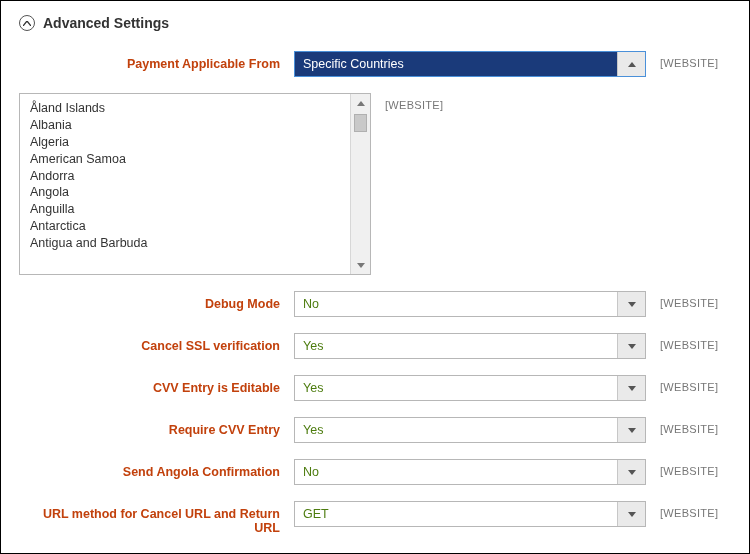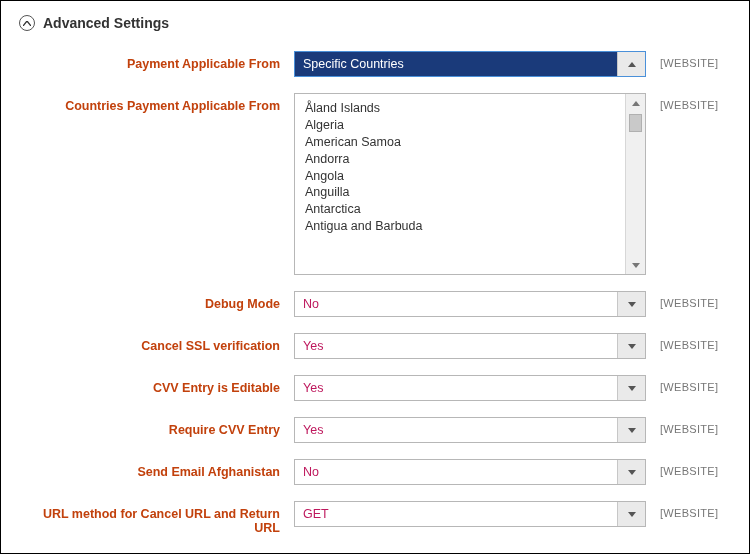--- a/index.html
+++ b/index.html
@@ -72,21 +72,21 @@
     width: 100%;
     border: 1px solid #b7b7b7;
   }
   .select-wrap.focused {
     border: 1px solid #4a90d9;
   }
   .select-value {
     flex: 1;
     padding: 5px 8px;
     font-size: 12.5px;
-    color: #be185d;
+    color: #4d7c0f;
     background: #fff;
     white-space: nowrap;
     overflow: hidden;
   }
   .select-value.highlighted {
     background: #1a3a7a;
     color: #fff;
   }
   .select-arrow {
     width: 28px;
@@ -187,25 +187,25 @@
         <div class="select-value highlighted">Specific Countries</div>
         <div class="select-arrow">
             <span class="arrow-up"></span>
           </div>
       </div>
     </div>
     <div class="scope-col">[WEBSITE]</div>
   </div>
 
   <div class="row">
-    <div class="label-col">Countries Payment Applicable From</div>
     <div class="control-col">
       <div class="listbox">
         <div class="listbox-items">
           <div>Åland Islands</div>
+          <div>Albania</div>
           <div>Algeria</div>
           <div>American Samoa</div>
           <div>Andorra</div>
           <div>Angola</div>
           <div>Anguilla</div>
           <div>Antarctica</div>
           <div>Antigua and Barbuda</div>
         </div>
         <div class="listbox-scroll">
           <div class="scroll-btn">
@@ -269,21 +269,21 @@
         <div class="select-value">Yes</div>
         <div class="select-arrow">
             <span class="arrow-down"></span>
           </div>
       </div>
     </div>
     <div class="scope-col">[WEBSITE]</div>
   </div>
 
   <div class="row">
-    <div class="label-col">Send Email Afghanistan</div>
+    <div class="label-col">Send Angola Confirmation</div>
     <div class="control-col">
       <div class="select-wrap">
         <div class="select-value">No</div>
         <div class="select-arrow">
             <span class="arrow-down"></span>
           </div>
       </div>
     </div>
     <div class="scope-col">[WEBSITE]</div>
   </div>

